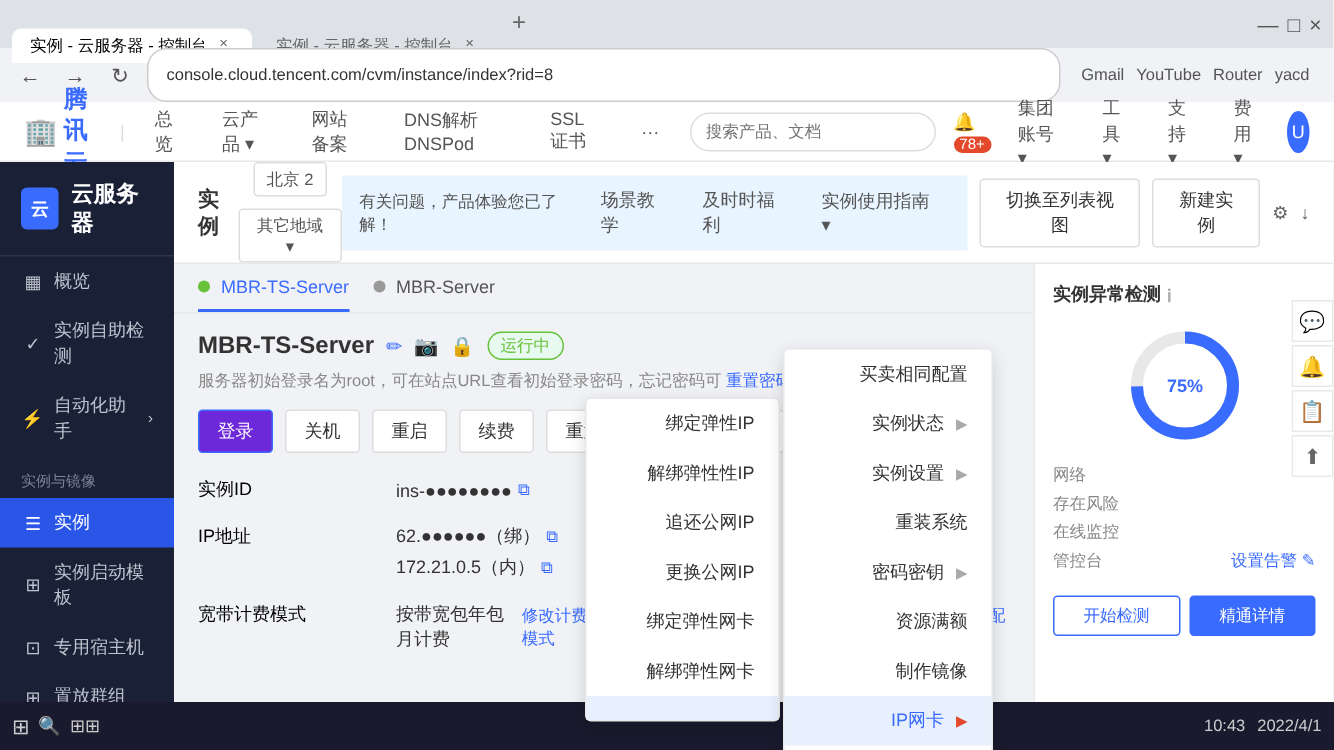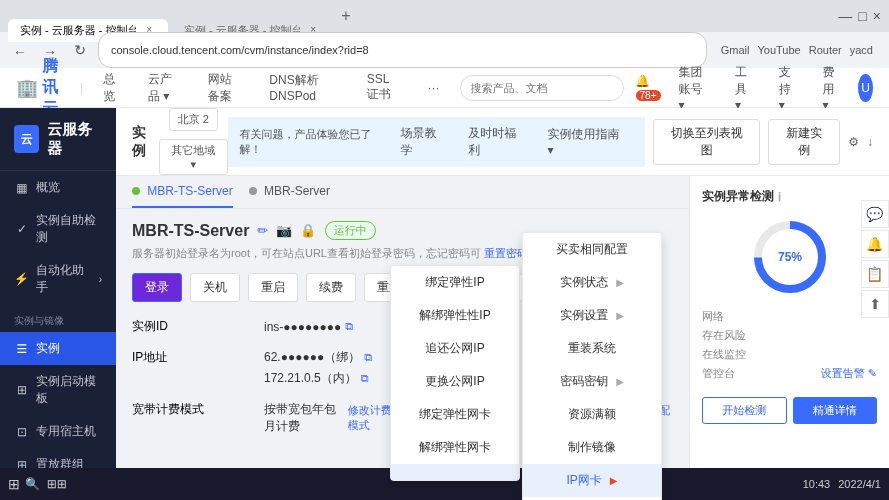--- a/index.html
+++ b/index.html
@@ -64,21 +64,21 @@
     .action-bar { display: flex; gap: 8px; align-items: center; margin-bottom: 12px; }
     .action-btn { padding: 5px 12px; border-radius: 3px; border: 1px solid #ddd; background: #fff; font-size: 12px; cursor: pointer; color: #333; }
     .action-btn.primary { background: #6d28d9; color: #fff; border-color: #3a6bff; }
     .action-btn.more { display: flex; align-items: center; gap: 4px; background: #e8f0fe; border-color: #3a6bff; color: #3a6bff; }
 
     
     .info-grid { display: grid; grid-template-columns: 120px 1fr 120px 1fr; gap: 6px 12px; font-size: 12px; }
     .info-label { color: #000000; padding: 4px 0; }
     .info-value { color: #333; padding: 4px 0; display: flex; align-items: center; gap: 4px; }
     .copy-icon { color: #3a6bff; cursor: pointer; font-size: 11px; }
-    .dropdown-item { padding: 8px 16px; font-size: 12px; color: #333; cursor: pointer; display: flex; align-items: center; justify-content: center; gap: 8px; }
+    .dropdown-item { padding: 8px 16px; font-size: 12px; color: #333; cursor: pointer; display: flex; align-items: center; justify-content: flex-end; gap: 8px; }
     .dropdown-item.highlighted { background: #f0f5ff; color: #3a6bff; }
     .submenu-arrow { color: #aaa; font-size: 10px; }
     .submenu-arrow.red { color: #e3492a; }
 
     
     .right-panel { width: 200px; background: #fff; border-left: 1px solid #e8e8e8; padding: 12px; flex-shrink: 0; }
     .right-panel-title { font-size: 12px; font-weight: bold; color: #333; margin-bottom: 12px; display: flex; align-items: flex-end; gap: 4px; }
     .gauge-container { display: flex; justify-content: center; margin-bottom: 12px; }
     .gauge { width: 80px; height: 80px; position: relative; }
     .gauge svg { width: 80px; height: 80px; }

